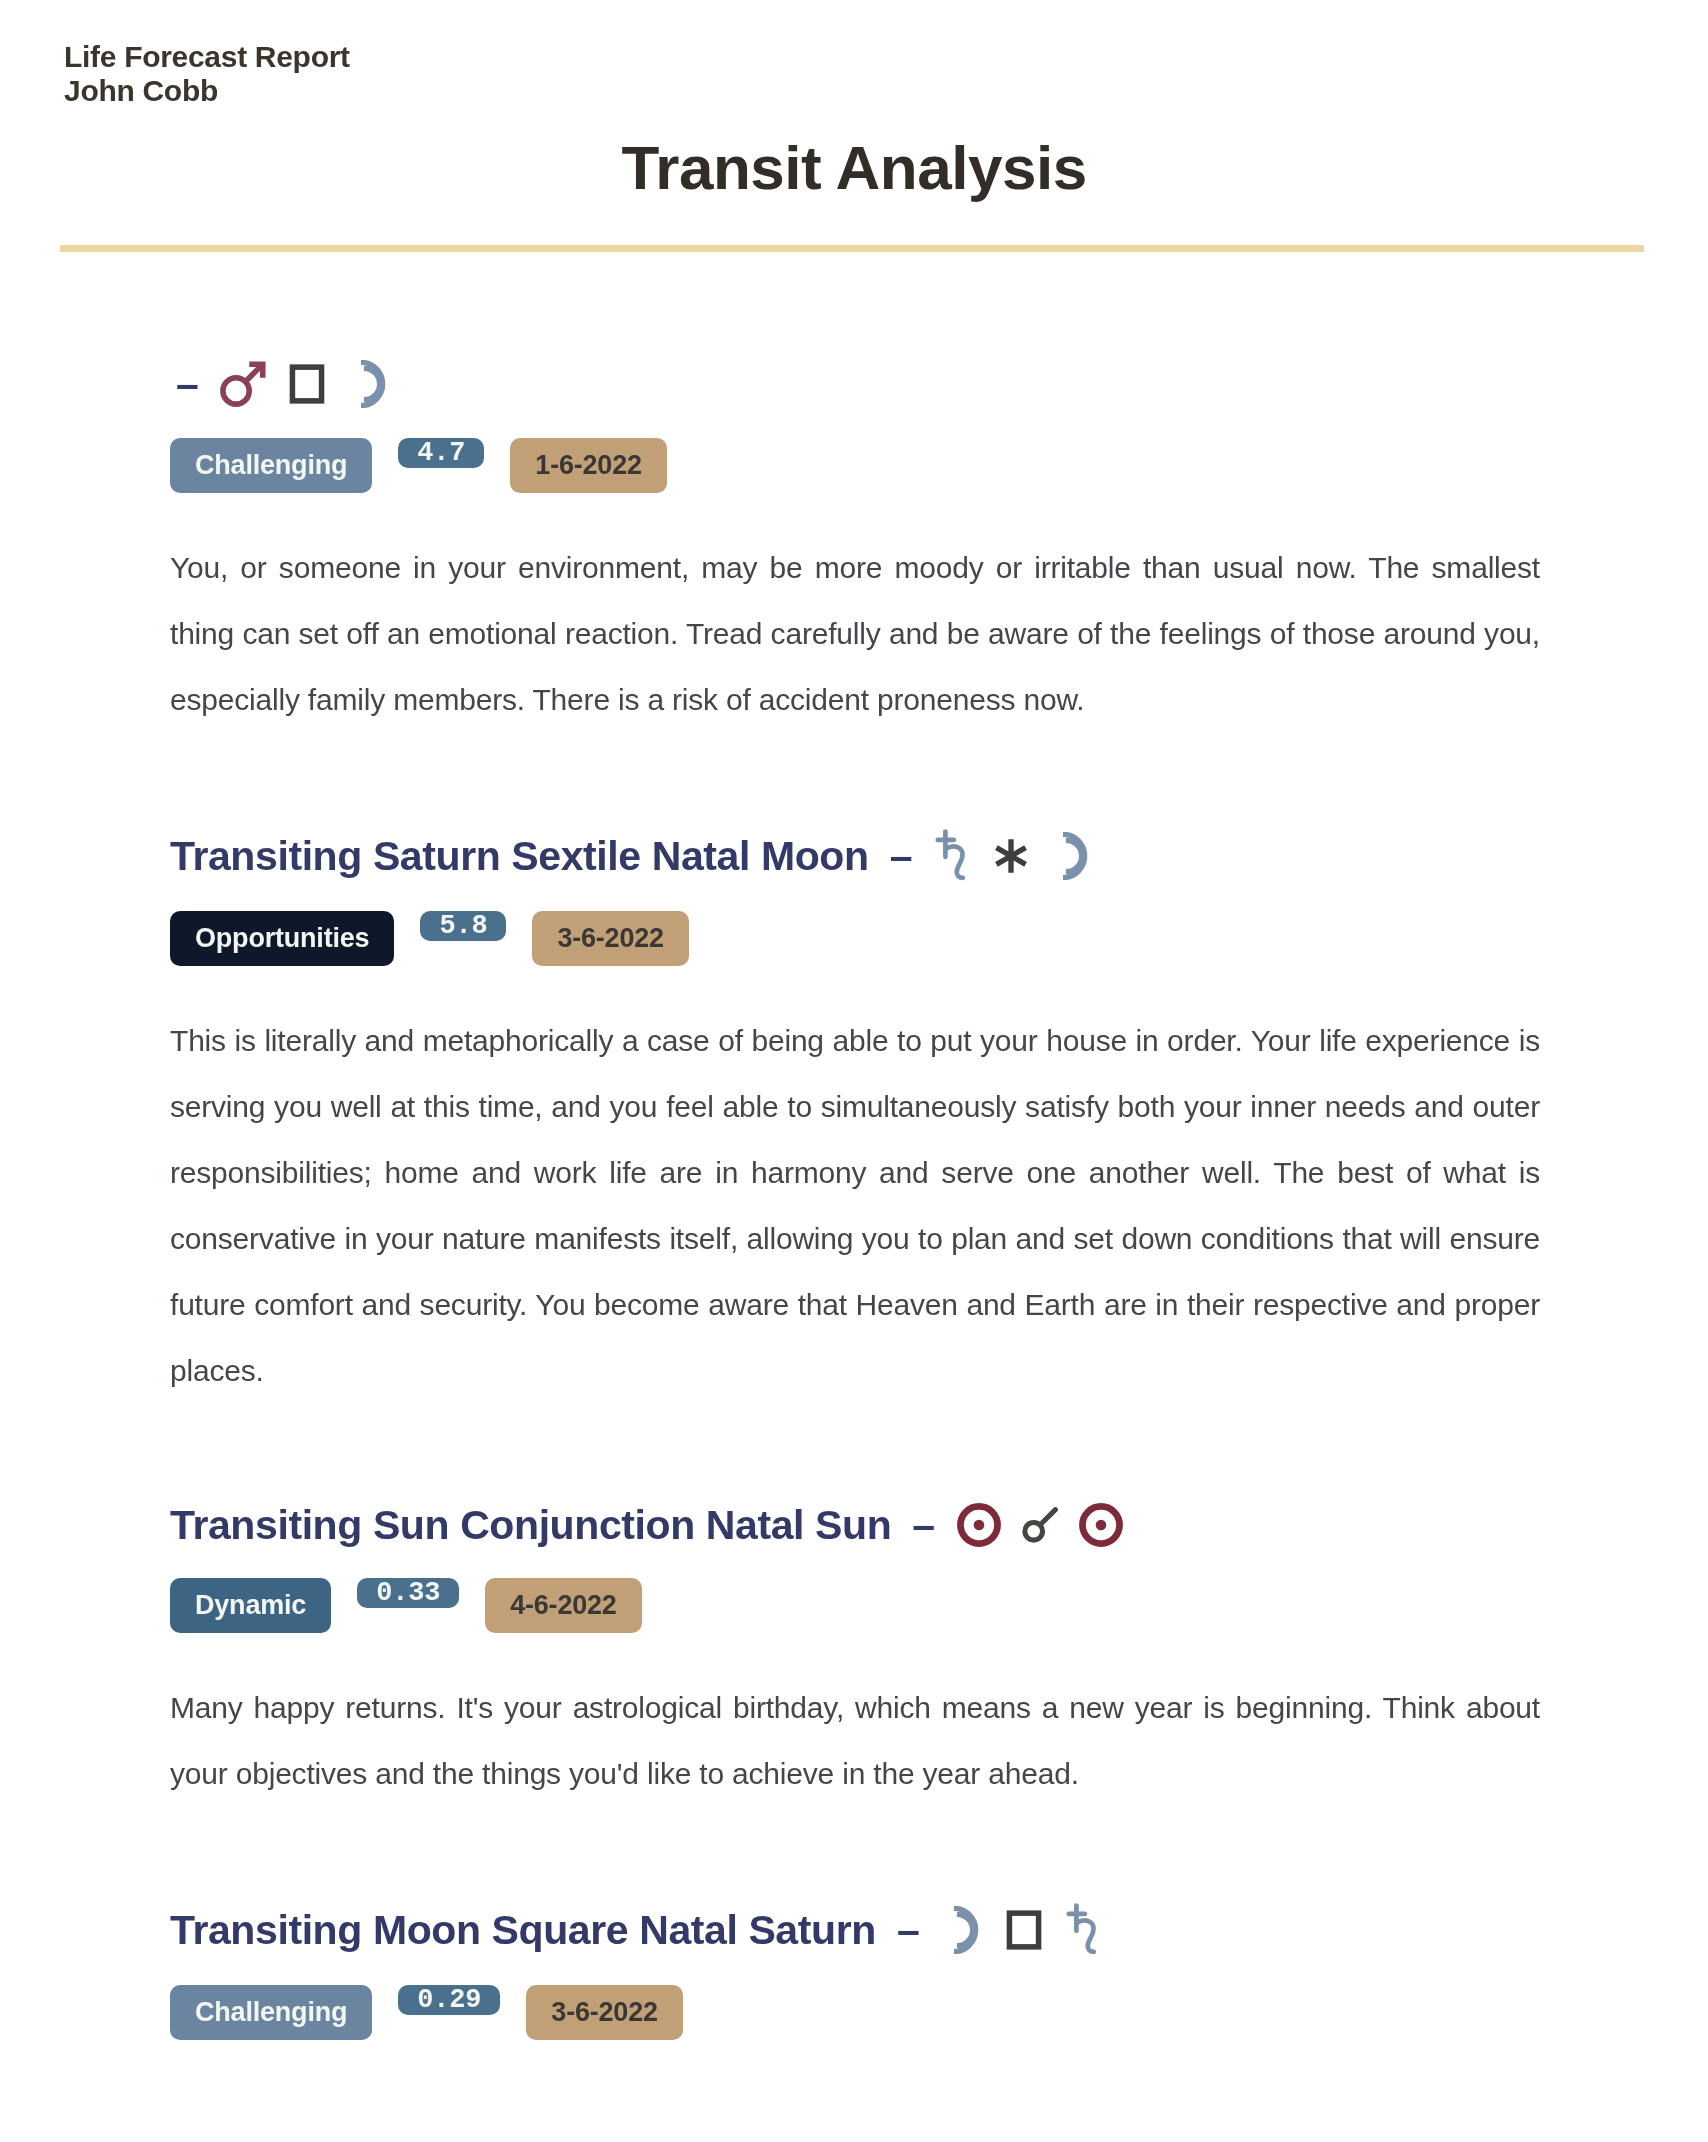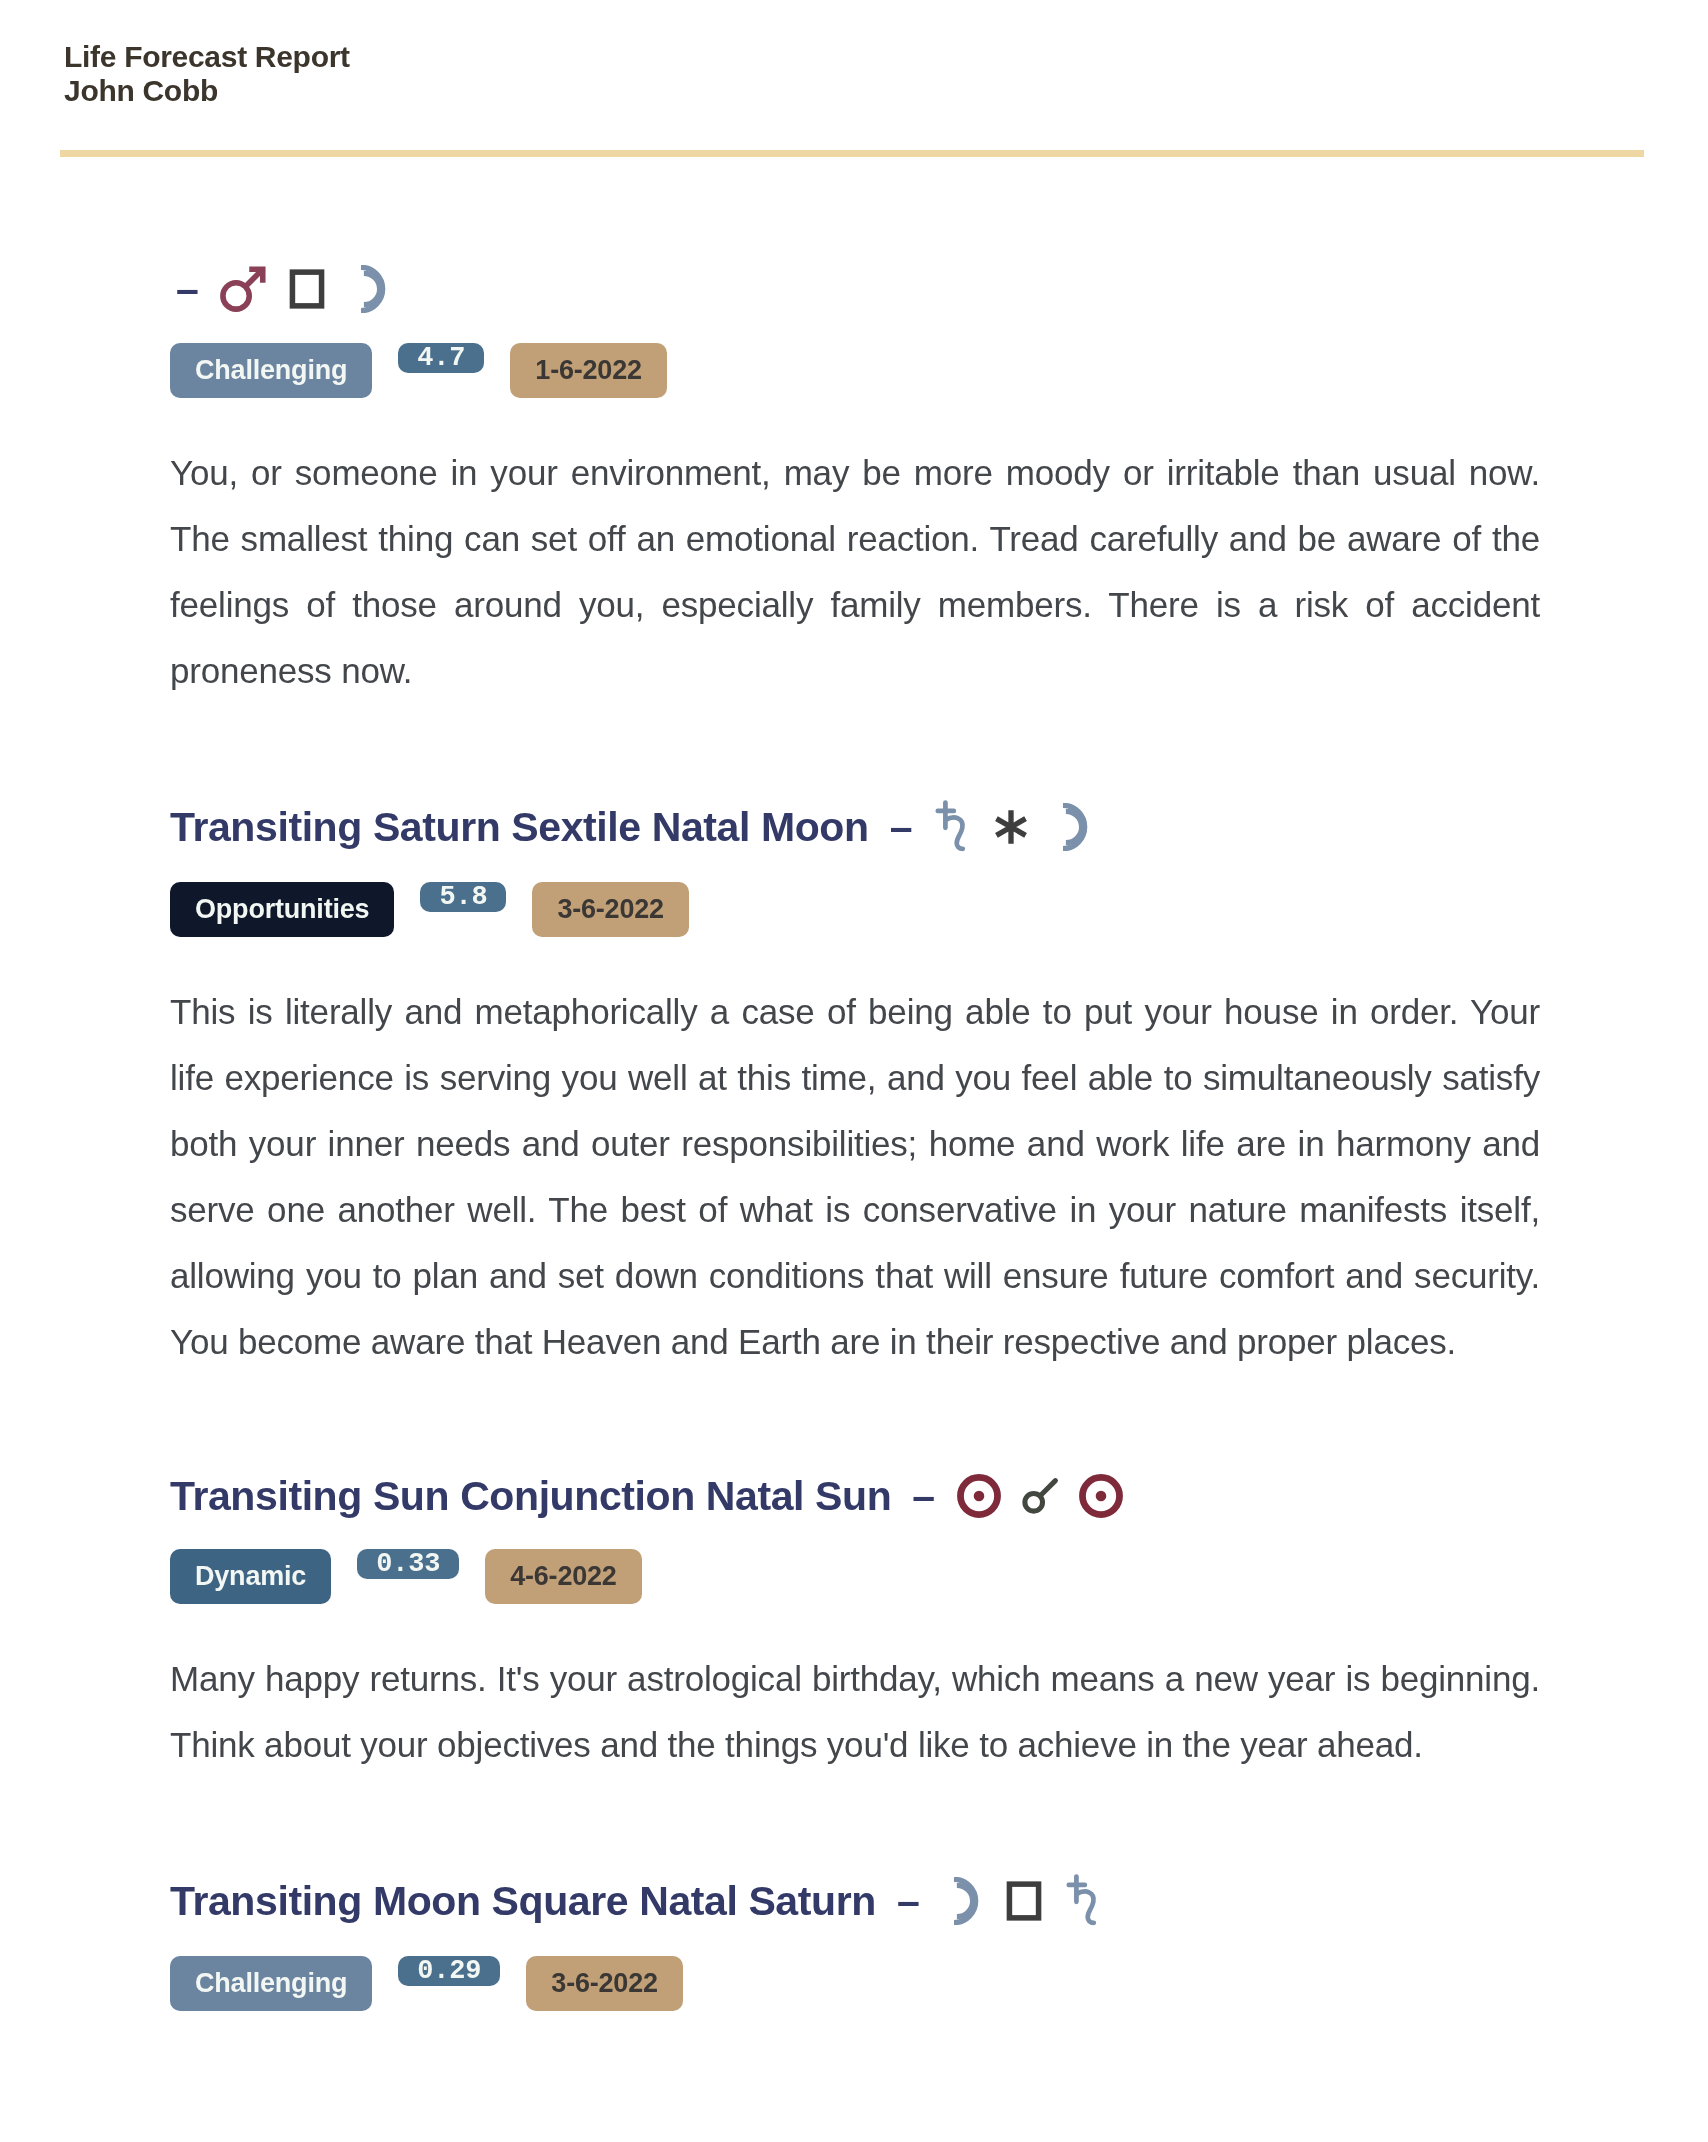--- a/index.html
+++ b/index.html
@@ -51,35 +51,36 @@
     letter-spacing:-0.2px;
   }
   .badge.cat-challenging  { background:#6b85a1; }
   .badge.cat-opportunities{ background:#0f172a; }
   .badge.cat-dynamic      { background:#3e6484; }
   .badge.score { background:#4a708d; padding:0 19px;font-family:Liberation Mono, monospace; }
   .badge.date  { background:#c1a078; color:#3a3734; }
 
   .sec-body {
     margin-top:42px;
-    font-size:35px; line-height:66px; text-align:justify;
+    font-size:30px; line-height:66px; text-align:justify;
     color:#43474b; letter-spacing:-0.2px;
   }
   .sec-body:empty { display:none; }
 </style>
 </head>
 <body>
 
 <div class="page">
 
   <div class="topbar">
     <span>Life Forecast Report</span>
     <span>John Cobb</span>
   </div>
 
+  <h1 class="doc-title">Transit Analysis</h1>
 
   <div class="rule"></div>
 
   <div class="content">
 
     <div class="section first">
       <div class="sec-heading">
         <span class="dash">–</span>
         <span class="glyph">
           <svg width="52" height="52" viewBox="0 0 30 30">

